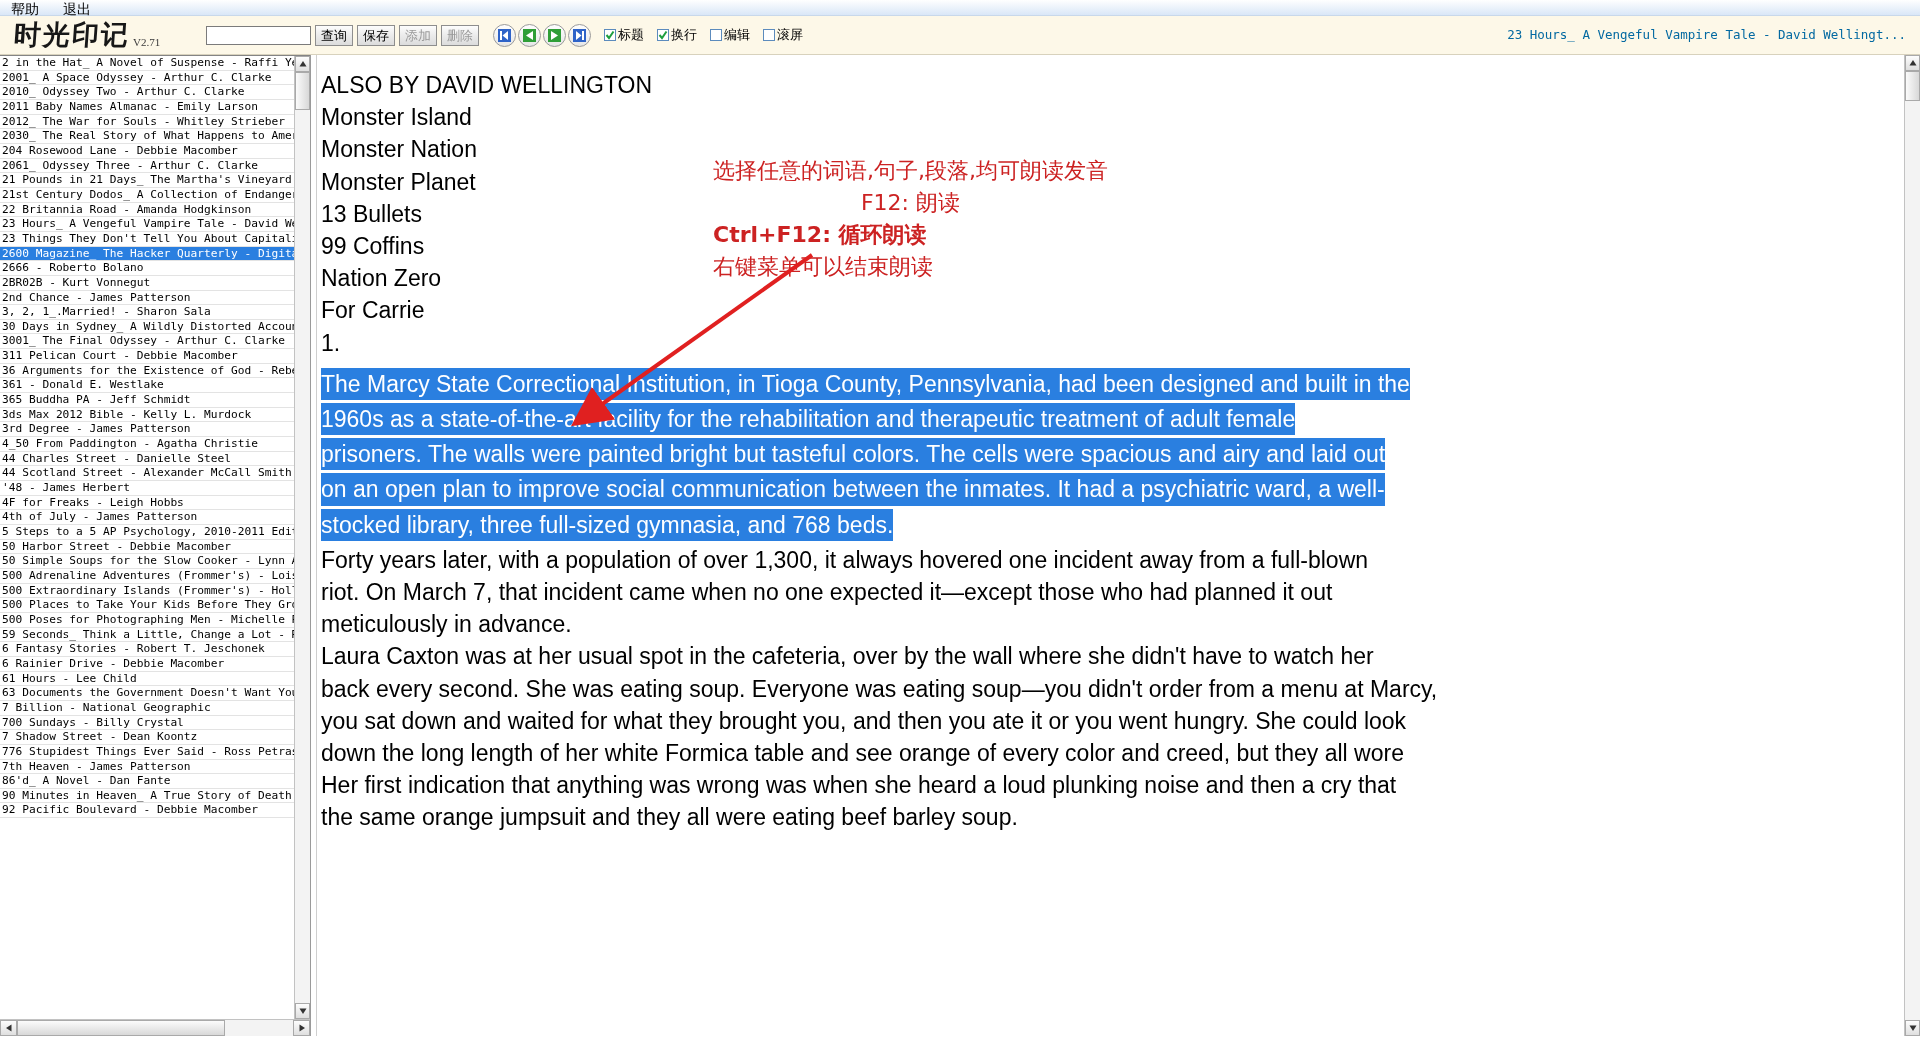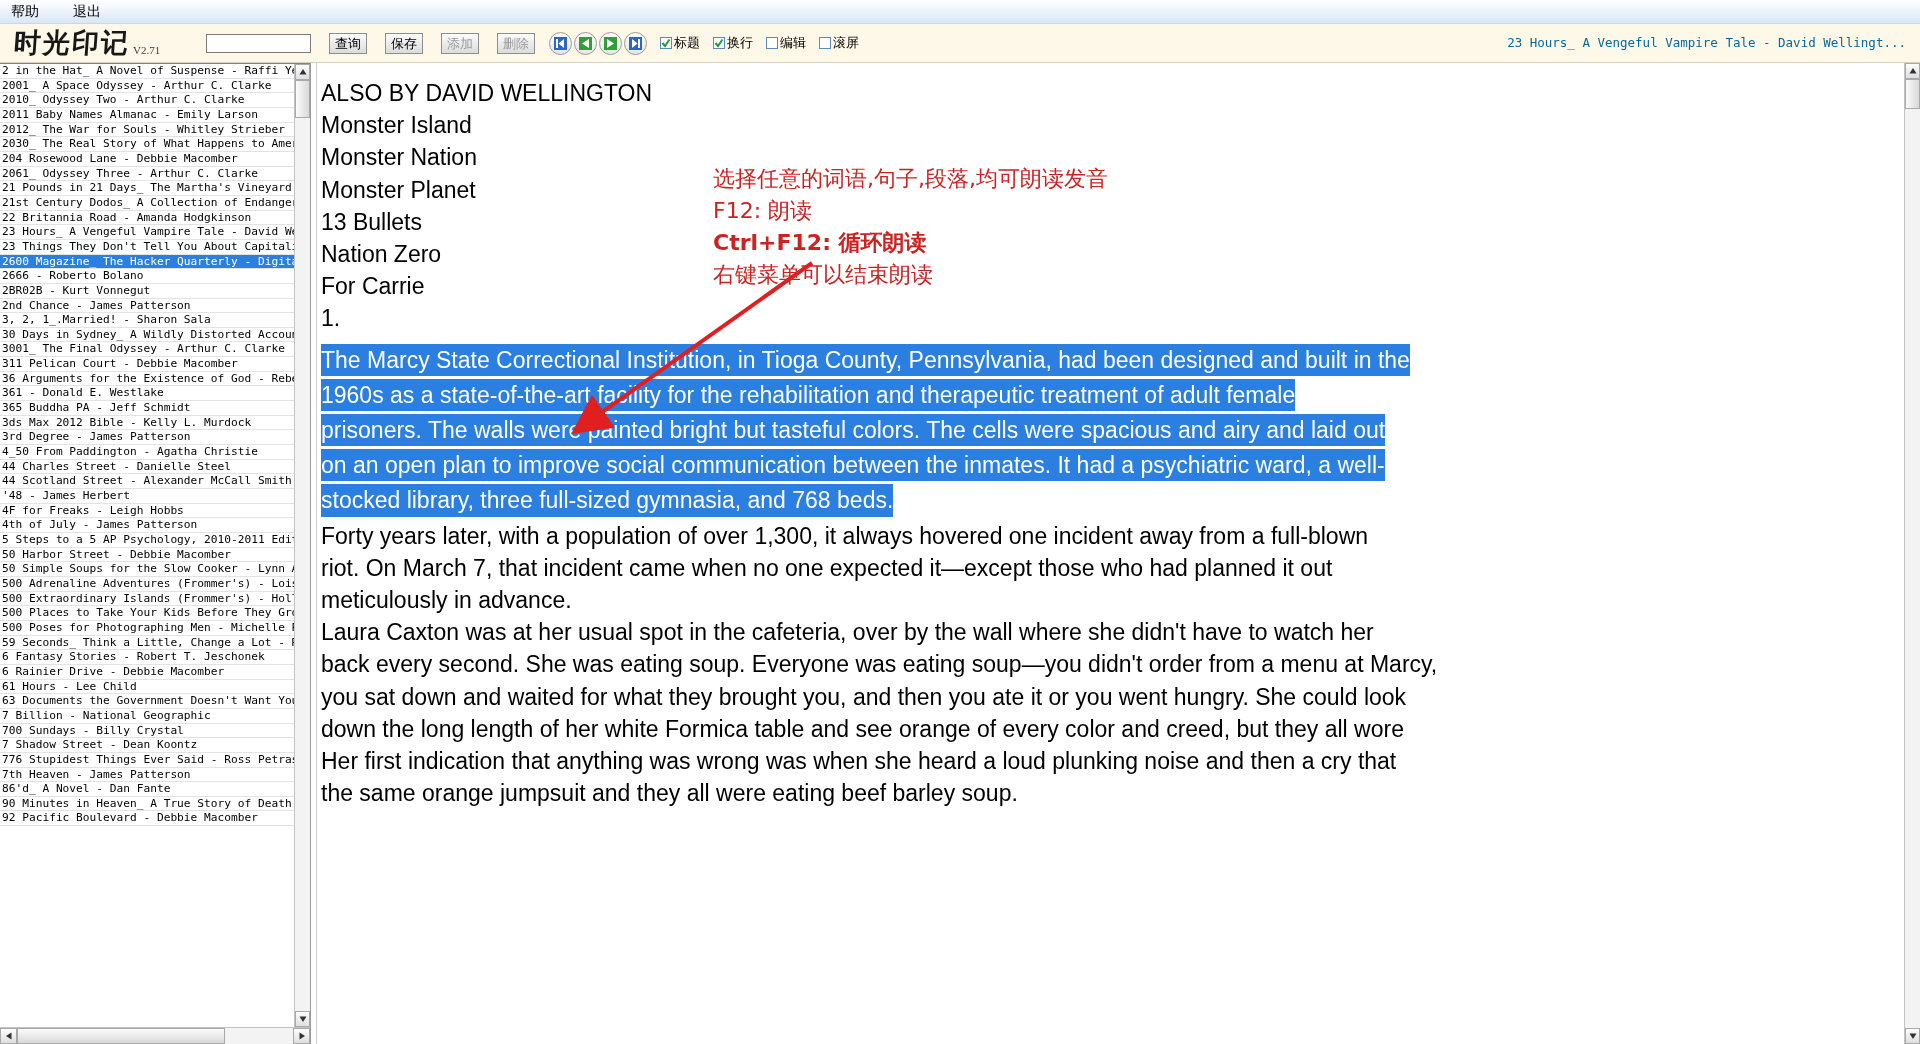--- a/index.html
+++ b/index.html
@@ -6,27 +6,27 @@
   html, body {
     margin: 0; padding: 0;
     width: 1920px; height: 1044px;
     overflow: hidden;
     font-family: "Liberation Sans", sans-serif;
     background: #ffffff;
   }
 
   
   #menubar {
-    height: 24px;
+    height: 16px;
     background: linear-gradient(to bottom, #ffffff 0%, #eef4fb 45%, #d9e7f7 100%);
     border-bottom: 1px solid #c8d8ea;
     display: flex;
-    align-items: center;
+    align-items: flex-start;
     padding-left: 8px;
-    gap: 28px;
+    gap: 18px;
   }
   .menu-item {
     font-size: 14px;
     color: #000;
     font-family: "DejaVu Sans", sans-serif;
     padding: 1px 3px;
     cursor: default;
   }
 
   
@@ -67,21 +67,21 @@
     border: 1px solid #7b7b7b;
     background: #ffffff;
     font-size: 12px;
     padding: 0 3px;
     margin-left: 6px;
     font-family: "Liberation Sans", sans-serif;
   }
   .tbtn {
     height: 21px;
     min-width: 38px;
-    margin-left: 18px;
+    margin-left: 4px;
     border: 1px solid #8e8e8e;
     background: linear-gradient(to bottom, #fdfdfd 0%, #ebebeb 50%, #dcdcdc 100%);
     font-family: "DejaVu Sans", sans-serif;
     font-size: 13px;
     color: #000;
     line-height: 19px;
     text-align: center;
     cursor: default;
     padding: 0 4px;
   }
@@ -461,20 +461,21 @@
   <div id="reader-wrap">
     <div id="reader-gutter"></div>
     <div id="reader">
 
       <div class="docline">ALSO BY DAVID WELLINGTON</div>
       <div id="booklist-host">
           <div class="docline">Monster Island</div>
           <div class="docline">Monster Nation</div>
           <div class="docline">Monster Planet</div>
           <div class="docline">13 Bullets</div>
+          <div class="docline">99 Coffins</div>
           <div class="docline">Nation Zero</div>
           <div class="docline">For Carrie</div>
         </div>
       <div class="docline">1.</div>
       <div class="bigblank"></div>
       <div id="highlight-host">
           <div class="hlwrap"><span class="docline hl">The Marcy State Correctional Institution, in Tioga County, Pennsylvania, had been designed and built in the</span></div>
           <div class="hlwrap"><span class="docline hl">1960s as a state-of-the-art facility for the rehabilitation and therapeutic treatment of adult female</span></div>
           <div class="hlwrap"><span class="docline hl">prisoners. The walls were painted bright but tasteful colors. The cells were spacious and airy and laid out</span></div>
           <div class="hlwrap"><span class="docline hl">on an open plan to improve social communication between the inmates. It had a psychiatric ward, a well-</span></div>
@@ -487,21 +488,21 @@
           <div class="docline">Laura Caxton was at her usual spot in the cafeteria, over by the wall where she didn't have to watch her</div>
           <div class="docline">back every second. She was eating soup. Everyone was eating soup—you didn't order from a menu at Marcy,</div>
           <div class="docline">you sat down and waited for what they brought you, and then you ate it or you went hungry. She could look</div>
           <div class="docline">down the long length of her white Formica table and see orange of every color and creed, but they all wore</div>
           <div class="docline">Her first indication that anything was wrong was when she heard a loud plunking noise and then a cry that</div>
           <div class="docline">the same orange jumpsuit and they all were eating beef barley soup.</div>
         </div>
 
       <div id="annot">
           <div class="annot-line" style="color: rgb(204, 34, 34);">选择任意的词语,句子,段落,均可朗读发音</div>
-          <div class="annot-line" style="color: rgb(204, 34, 34);">F12:  朗读</div>
+          <div class="annot-line" style="color: rgb(204, 34, 34); text-align: center;">F12:  朗读</div>
           <div class="annot-line" style="color: rgb(204, 34, 34); font-weight: bold;">Ctrl+F12: 循环朗读</div>
           <div class="annot-line" style="color: rgb(204, 34, 34);">右键菜单可以结束朗读</div>
         </div>
       <svg id="arrow-svg" width="260" height="190">
         <defs>
           <marker id="ah" markerWidth="10" markerHeight="10" refX="6" refY="5" orient="auto">
             <polygon points="0,0 10,5 0,10" fill="#e02020"></polygon>
           </marker>
         </defs>
         <line x1="250" y1="10" x2="22" y2="172" stroke="#e02020" stroke-width="4" marker-end="url(#ah)"></line>

